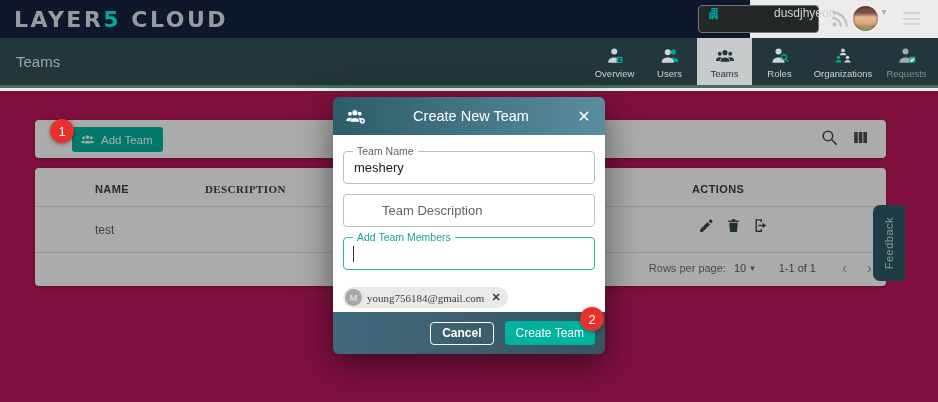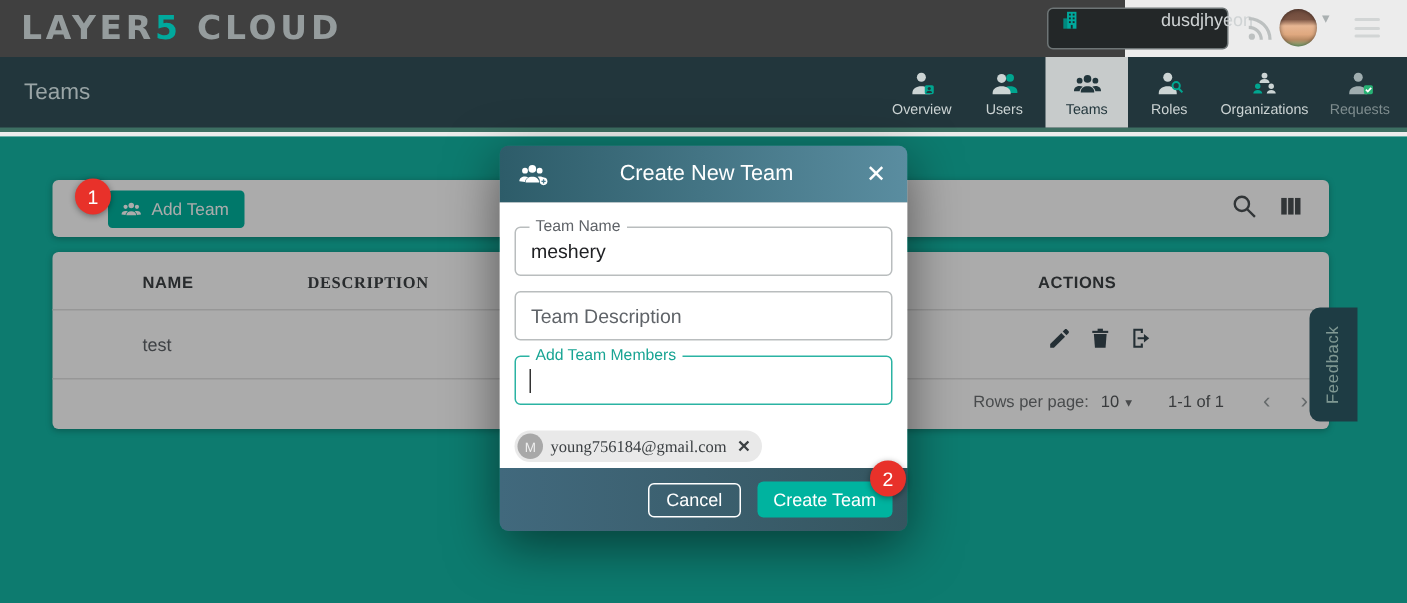--- a/index.html
+++ b/index.html
@@ -1,20 +1,20 @@
 <!DOCTYPE html>
 <html><head>
 <meta charset="utf-8">
 <style>
   * { margin:0; padding:0; box-sizing:border-box; }
   html,body { width:938px; height:402px; overflow:hidden; }
   body { font-family:"Liberation Sans", sans-serif; background:#ececec; position:relative; }
 
   
-  .topbar { position:absolute; top:0; left:0; width:750px; height:38px; background:#404040; z-index:6; display:flex; align-items:center; }
+  .topbar { position:absolute; top:0; left:0; width:750px; height:38px; background:#0f172a; z-index:6; display:flex; align-items:center; }
   .logo { margin-left:14px; font-family:"DejaVu Sans", sans-serif; font-weight:800; font-size:22px; letter-spacing:2.5px; color:#959c9d; cursor:pointer; white-space:pre; }
   .logo .accent { color:#00a99d; }
   .user-dd { position:absolute; left:698px; top:5px; width:121px; height:28px; background:#232728; border:1px solid #6e7576; border-radius:4px; display:flex; align-items:flex-start; padding:0 8px; cursor:pointer;gap:46px; }
   .user-dd .bld { width:15px; height:15px; margin-right:6px; flex:none; }
   .user-dd .uname { color:#cfd3d4; font-size:12px; flex:1; }
   .user-dd .caret { color:#aab0b1; font-size:10px; }
   .rss { position:absolute; left:830px; top:9px; width:20px; height:20px; cursor:pointer; }
   .avatar { position:absolute; left:853px; top:6px; width:25px; height:25px; border-radius:50%; cursor:pointer;
             background:linear-gradient(180deg,#6d4a3c 0%,#7c5544 28%,#e7b693 45%,#dfa87f 68%,#b98a63 82%,#7fae77 100%); box-shadow:inset 0 0 3px rgba(0,0,0,.5); }
   .burger { position:absolute; left:903px; top:12px; width:17px; height:13px; cursor:pointer; display:flex; flex-direction:column; justify-content:space-between; }
@@ -26,21 +26,21 @@
   .nav-items { position:absolute; right:4px; top:0; height:47px; display:flex; }
   .nav-item { width:55px; height:47px; display:flex; flex-direction:column; align-items:center; justify-content:center; cursor:pointer; padding-top:3px; }
   .nav-item.wide { width:72px; }
   .nav-item .nicon { width:20px; height:18px; }
   .nav-item .nlabel { font-size:9.5px; color:#ccd4d4; margin-top:3px; white-space:nowrap; }
   .nav-item.active { background:#c7cbcb; }
   .nav-item.active .nlabel { color:#22363c; }
   .nav-item.dim .nlabel { color:#7f8d8f; }
 
   
-  .content { position:absolute; top:91px; left:0; width:938px; height:311px; background:#14b8a6; }
+  .content { position:absolute; top:91px; left:0; width:938px; height:311px; background:#be185d; }
   .card { position:absolute; background:#ffffff; border-radius:4px; box-shadow:0 1px 4px rgba(0,0,0,.25); }
   .toolbar-card { left:35px; top:29px; width:851px; height:38px; }
   .add-team-btn { position:absolute; left:37px; top:7px; height:25px; padding:0 10px 0 8px; background:#00b39f; border:none; border-radius:3px; color:#fff; font-size:11.5px; display:flex; align-items:center; gap:6px; cursor:pointer; font-family:"Liberation Sans",sans-serif; }
   .tb-icons { position:absolute; right:16px; top:8px; display:flex; gap:12px; }
   .tb-icons svg { width:19px; height:19px; cursor:pointer; }
 
   .table-card { left:35px; top:77px; width:851px; height:118px; }
   .th { position:absolute; font-size:11px; font-weight:bold; color:#3c4043; letter-spacing:.4px; top:15px; cursor:pointer; }
   .th-name { left:60px; } .th-desc { left:170px;font-family:Liberation Serif, serif; } .th-actions { left:657px; }
   .tdivider { position:absolute; left:0; width:851px; height:1px; background:#e2e2e2; }
@@ -64,30 +64,30 @@
   .modal { position:absolute; left:333px; top:97px; width:272px; height:257px; z-index:10; border-radius:6px; box-shadow:0 10px 35px rgba(0,0,0,.5); overflow:hidden; }
   .modal-header { height:38px; background:linear-gradient(90deg,#2d5c69 0%,#5a8da0 100%); display:flex; align-items:center; padding:0 12px; }
   .modal-header .gicon { width:22px; height:18px; flex:none; }
   .modal-title { flex:1; text-align:center; color:#fff; font-size:14.5px; }
   .modal-close { color:#fff; font-size:16px; cursor:pointer; width:18px; text-align:center; flex:none; }
   .modal-body { height:177px; background:#fff; position:relative; padding:0; }
   .field { position:absolute; left:10px; width:252px; height:33px; border:1px solid #b9bdbe; border-radius:4px; }
   .field .notch { position:absolute; top:-7px; left:9px; background:#fff; padding:0 4px; font-size:10.5px; color:#5f6368; line-height:13px; }
   .field input { width:100%; height:100%; border:none; outline:none; background:transparent; padding:0 10px; font-size:13px; color:#202124; font-family:"Liberation Sans",sans-serif; }
   .field input::placeholder { color:#5f6368; opacity:1; }
-  .f-name { top:16px; } .f-desc { top:59px; } 
+  .f-name { top:16px; } .f-desc { top:59px;padding-left:28px; } 
   .f-members { top:102px; border:1.5px solid #2bb3a3; }
   .f-members .notch { color:#18a493; }
   .text-caret { position:absolute; left:9px; top:8px; width:1px; height:16px; background:#333; }
   .chip { position:absolute; left:10px; top:152px; height:21px; background:#e9e9e9; border-radius:11px; display:flex; align-items:center; padding:0 7px 0 2px; gap:5px; }
   .chip .cavatar { width:17px; height:17px; border-radius:50%; background:#a8a8a8; color:#eee; font-size:9px; display:flex; align-items:center; justify-content:center; }
   .chip .ctext { font-size:11px; color:#3c4043;font-family:Liberation Serif, serif; }
   .chip .cclose { font-size:11px; font-weight:bold; color:#3c4043; cursor:pointer; margin-left:2px; }
   .modal-footer { height:42px; background:linear-gradient(90deg,#41697d 0%,#35555f 100%); display:flex; align-items:center; justify-content:flex-end; gap:11px; padding:0 10px; }
-  .btn-cancel { height:23px; padding:0 11px; background:transparent; border:1px solid #fff; border-radius:4px; color:#fff; font-size:12px; cursor:pointer; font-family:"Liberation Sans",sans-serif; }
+  .btn-cancel { height:23px; padding:0 11px; background:transparent; border:1px solid #fff; border-radius:4px; color:#fff; font-size:12px; cursor:pointer; font-family:"Liberation Sans",sans-serif;font-weight:bold; }
   .btn-create { height:24px; padding:0 11px; background:#00b39f; border:none; border-radius:4px; color:#fff; font-size:12px; cursor:pointer; font-family:"Liberation Sans",sans-serif; }
 
   
   .step-badge { position:absolute; width:24px; height:24px; border-radius:50%; background:#e8312a; color:#fff; font-size:13px; display:flex; align-items:center; justify-content:center; z-index:20; box-shadow:0 1px 4px rgba(0,0,0,.4); }
   .badge-1 { left:50px; top:119px; }
   .badge-2 { left:580px; top:307px; }
 </style>
 </head>
 <body>
 

